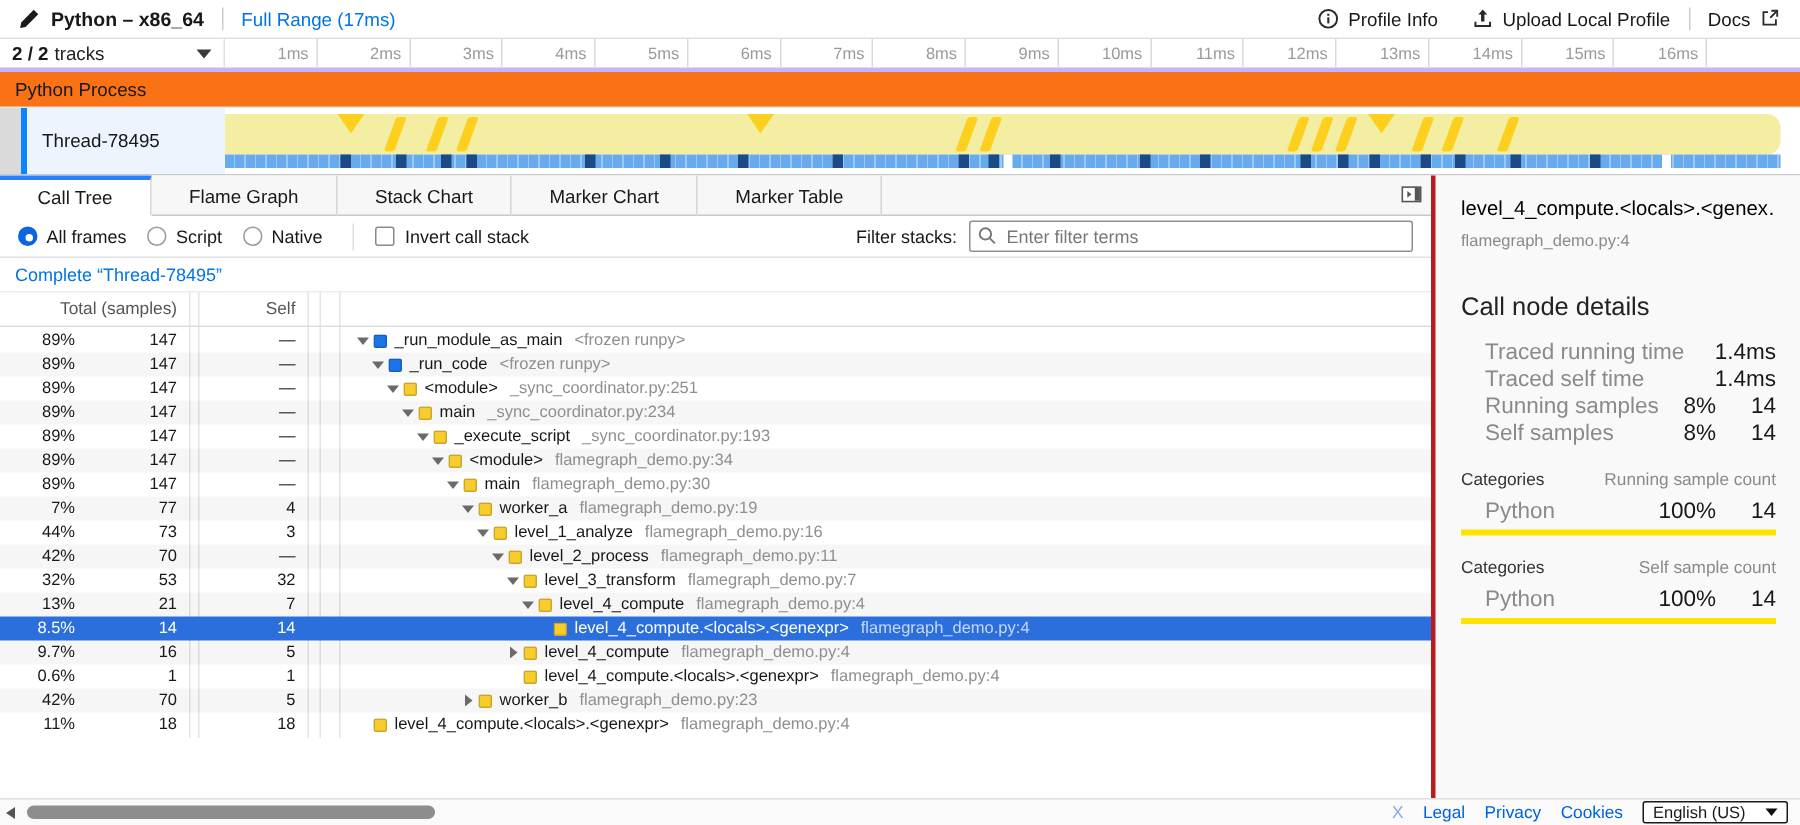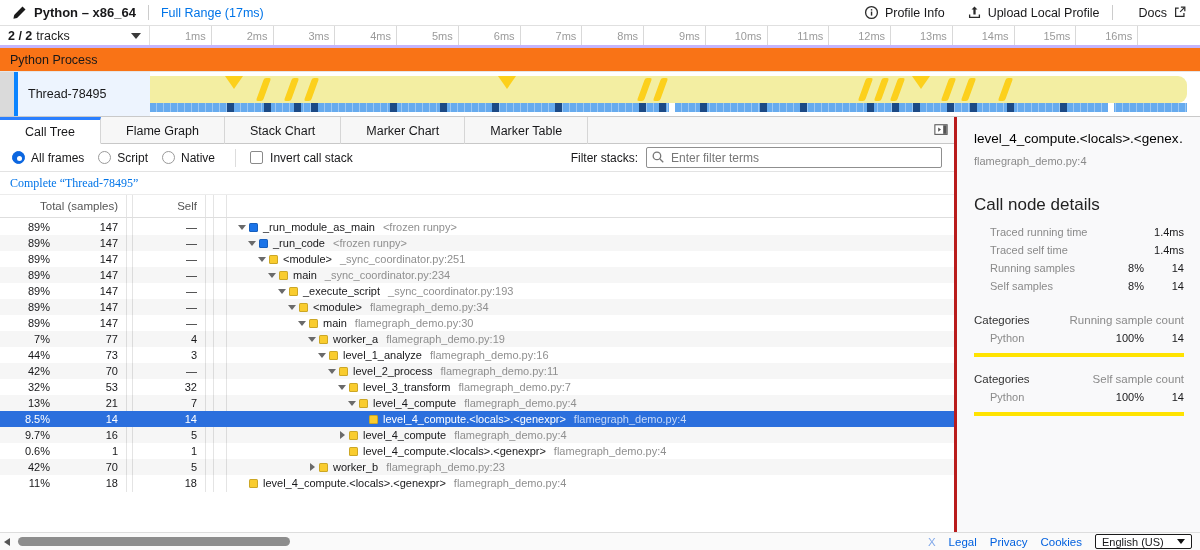--- a/index.html
+++ b/index.html
@@ -66,21 +66,21 @@
   .chk { width:13px; height:13px; border:1px solid #8a8a8a; border-radius:2px; background:#fff; margin-right:7px; }
   .ctl-div { width:1px; height:18px; background:#ddd; margin:0 14px 0 6px; }
   .filterwrap { margin-left:auto; display:flex; align-items:center; }
   .filterwrap label { margin-right:8px; color:#18181a; }
   .filterbox { position:relative; width:296px; }
   .filterbox input { width:100%; height:21px; border:1px solid #8f8f8f; border-radius:2px;
     padding:0 6px 0 24px; font-size:12px; font-family:"Liberation Sans",sans-serif; color:#333; outline:none; }
   .filterbox input::placeholder { color:#777; }
   .searchicon { position:absolute; left:5px; top:3px; width:14px; height:14px; }
   
-  .crumbrow { position:absolute; top:172px; left:0; width:954px; height:22px; display:flex; align-items:center; padding-left:10px;font-family:Liberation Serif, serif; }
+  .crumbrow { position:absolute; top:172px; left:0; width:954px; height:22px; display:flex; align-items:center; padding-left:10px; }
   .thead { position:absolute; top:194px; left:0; width:954px; height:24px; border-top:1px solid #ececec;
     border-bottom:1px solid #dedede; font-size:11.5px; color:#555; }
   .thead span { position:absolute; top:5px; }
   .h-total { left:0; width:118px; text-align:right; }
   .h-self  { left:132px; width:65px; text-align:right; }
   .gridlines div { position:absolute; width:1px; background:#e4e4e4; top:0; bottom:0; }
   .gridwrap { position:absolute; top:194px; height:298px; left:0; width:954px; }
   .rows { position:absolute; top:219px; left:0; width:954px; }
   .row { position:relative; height:16px; font-size:11px; cursor:default; }
   .row.alt { background:rgba(0,0,0,0.035); }
@@ -99,21 +99,21 @@
   .ffile { color:#8f8f8f; margin-left:8px; white-space:nowrap; }
   .row.sel .fname { color:#fff; }
   .row.sel .ffile { color:#c6d8f7; }
   
   .sidebar { position:absolute; left:954px; top:117px; right:0; bottom:18px; background:#f9f9fa;
     border-left:3px solid #b91c1c; padding:14px 16px 0 17px; overflow:hidden; }
   .sb-title { font-size:13.5px; color:#000; white-space:nowrap; overflow:hidden; }
   .sb-sub { font-size:11px; color:#8a8a8a; margin-top:9px; }
   .sb-h { font-size:17px; color:#222; margin-top:28px; }
   .sb-rows { margin-top:11px; }
-  .sb-row { position:relative; height:18px; font-size:11px; }
+  .sb-row { position:relative; height:18px; font-size:15px; }
   .sb-row .l { position:absolute; left:16px; color:#8a8a8a; }
   .sb-row .p { position:absolute; right:40px; color:#18181a; }
   .sb-row .v { position:absolute; right:0; color:#18181a; }
   .cat-head { position:relative; height:18px; margin-top:16px; font-size:11.5px; }
   .cat-head .l { position:absolute; left:0; color:#333; }
   .cat-head .r { position:absolute; right:0; color:#8a8a8a; }
   .catbar { height:4px; background:var(--catbar); margin:3px 0 4px 0; }
   
   .footer { position:absolute; left:0; right:0; bottom:0; height:18px; background:#fafafa; border-top:1px solid #ddd; }
   .scroll-left { position:absolute; left:4px; top:5px; width:0; height:0;
@@ -152,21 +152,21 @@
   <span class="tb-btn">
     <span class="icon16">
       <svg viewBox="0 0 16 16" width="15" height="15">
           <path d="M8 1.5l3.2 3.4H9.2V10H6.8V4.9H4.8z" fill="#2a2a2a"></path>
           <path d="M2.8 10.2v3h10.4v-3" fill="none" stroke="#2a2a2a" stroke-width="1.4"></path>
         </svg>
     </span>
     <span>Upload Local Profile</span>
   </span>
   <span class="vdiv"></span>
-  <span class="tb-btn" style="margin-left:14px">
+  <span class="tb-btn" style="margin-left:0">
     <span>Docs</span>
     <span class="icon16">
       <svg viewBox="0 0 16 16" width="14" height="14">
           <path d="M6.5 3.5H3v9.5h9.5V9" fill="none" stroke="#2a2a2a" stroke-width="1.4"></path>
           <path d="M9 2.5h4.5V7" fill="none" stroke="#2a2a2a" stroke-width="1.4"></path>
           <path d="M13 3L8.2 7.8" fill="none" stroke="#2a2a2a" stroke-width="1.4"></path>
         </svg>
     </span>
   </span>
 </div>

